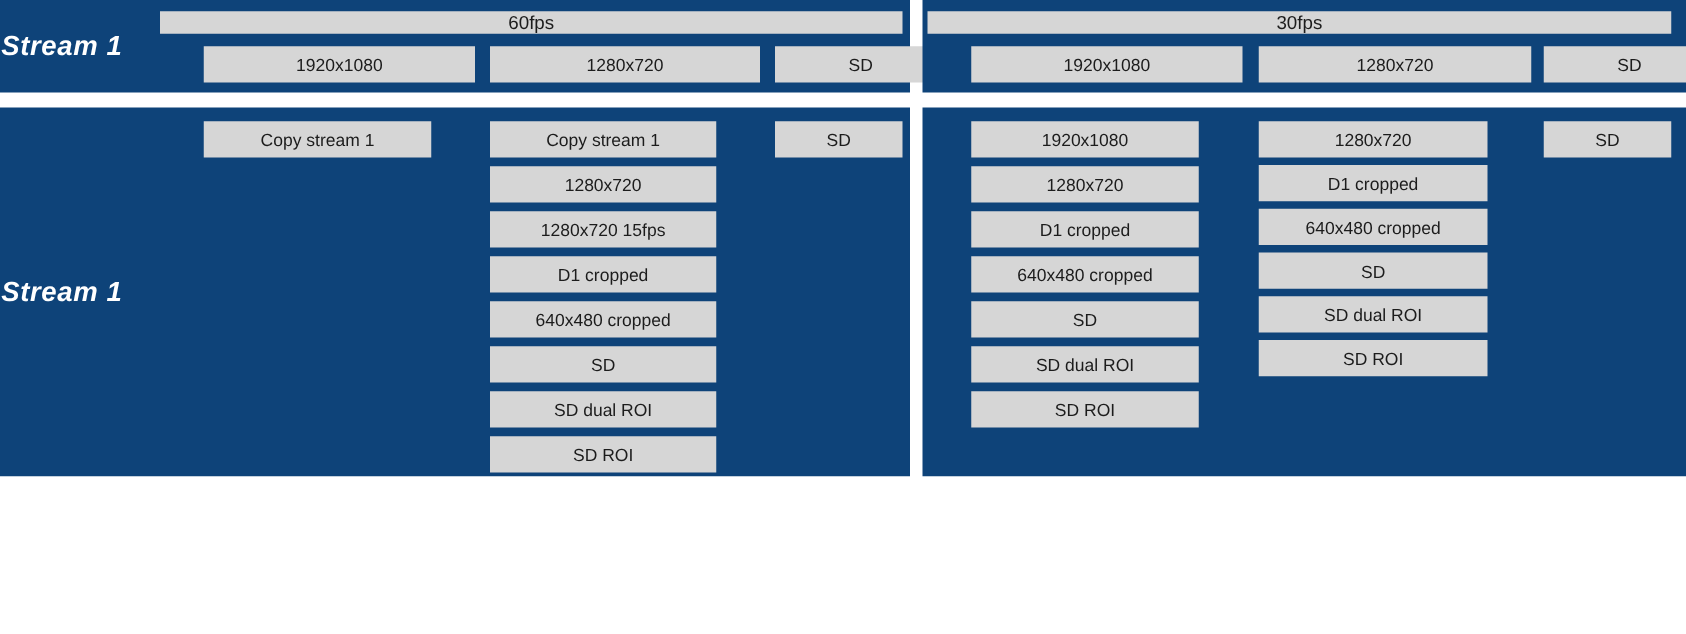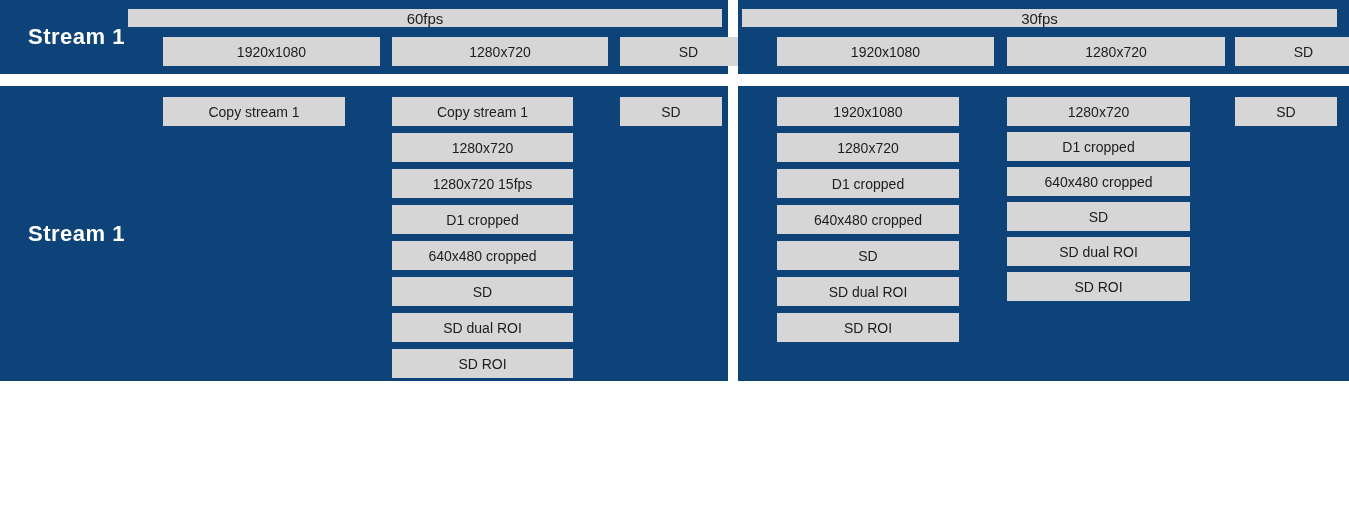--- a/index.html
+++ b/index.html
@@ -22,24 +22,25 @@
   }
   .panel{position:absolute;}
   .panel.dark{background:var(--panel-dark-blue);}
   .panel.light{background:var(--panel-light-blue);}
   .slabel{
     position:absolute;
     left:0;top:0;bottom:0;
     width:126px;
     display:flex;
     align-items:center;
-    padding-left:28px;
+    padding-left:1px;
     color:var(--label-text);
     font-size:22px;
     font-weight:bold;
+    font-style:italic;
     letter-spacing:0.5px;
     white-space:nowrap;
   }
   .box{
     background:var(--option-gray);
     color:var(--option-text);
     font-size:14px;
     height:29px;
     display:flex;
     align-items:center;

